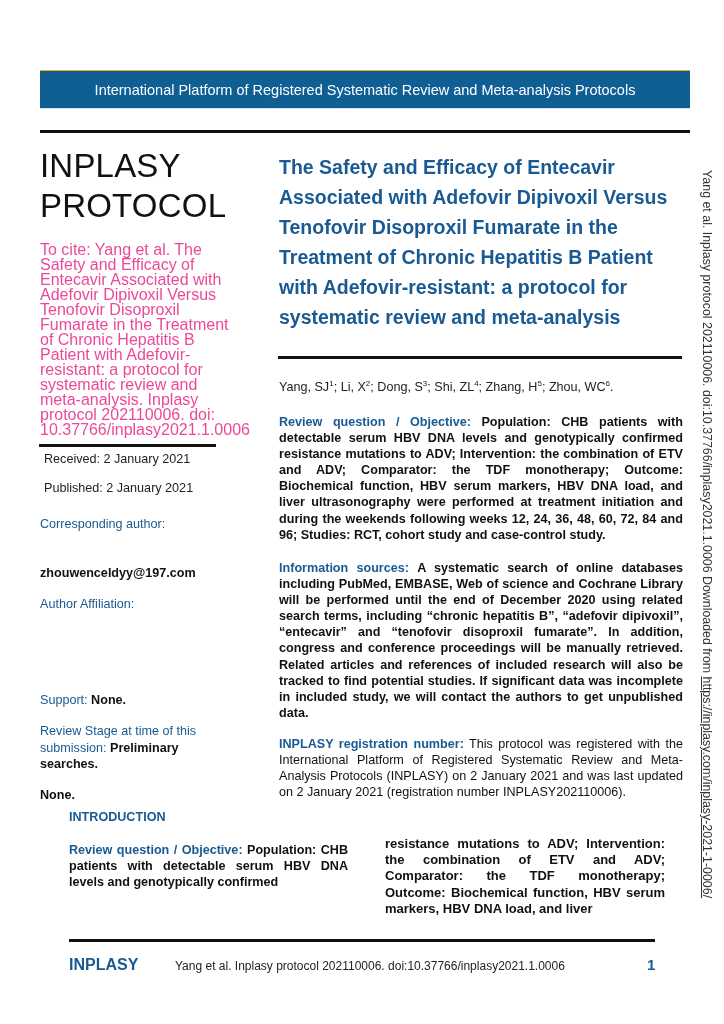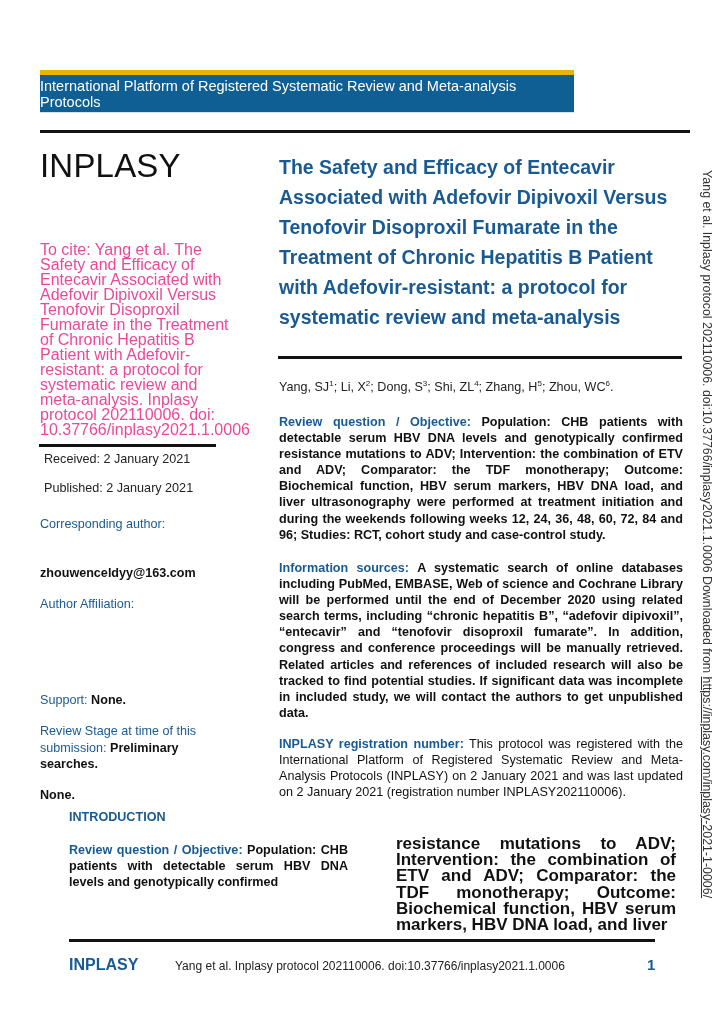--- a/index.html
+++ b/index.html
@@ -1,73 +1,74 @@
 <!DOCTYPE html>
 <html><head>
 <meta charset="utf-8">
 <style>
   html, body { margin: 0; padding: 0; background: #ffffff; }
   body { width: 724px; height: 1024px; position: relative; overflow: hidden;
          font-family: "Liberation Sans", sans-serif; color: #111; }
   .abs { position: absolute; }
-  .banner { left: 40px; top: 70px; width: 534px; height: 37px; background: #0f5f95;
+  .banner { left: 40px; top: 70px; width: 650px; height: 37px; background: #0f5f95;
             color: #ffffff; font-size: 14.5px; display: flex; align-items: center;
-            justify-content: center; border-top: 5px solid #eab308; border-bottom: 1px solid #d8e3ee; }
+            justify-content: center; border-top: 1px solid #eab308; border-bottom: 1px solid #d8e3ee; }
   .rule { background: #111; height: 3px; }
   .blue { color: #1a5a92; }
   .brand { left: 40px; top: 146px; font-size: 33px; line-height: 40px; color: #111; letter-spacing: 0.2px; }
   .cite { left: 40px; top: 242px; width: 190px; font-size: 16px; line-height: 15px; color: #ec4899; }
   .dates { left: 44px; font-size: 12.6px; color: #222; }
   .leftsec { left: 40px; width: 200px; font-size: 12.6px; line-height: 16.5px; }
   .leftsec .lbl { font-weight: normal; color: #1a5a92; }
   .leftsec .val { font-weight: bold; color: #111; }
   .title { left: 279px; top: 152px; width: 410px; font-size: 19.5px; line-height: 30px;
            font-weight: bold; color: #1a5a92; }
   .authors { left: 279px; top: 379px; font-size: 12.6px; color: #222; }
   .body { left: 279px; width: 404px; font-size: 12.6px; line-height: 16.1px; text-align: justify; }
   .body .lbl { color: #1a5a92; font-weight: bold; }
   .body .b { font-weight: bold; }
   .intro-h { left: 69px; top: 810px; font-size: 12.6px; font-weight: bold; color: #1a5a92; }
   .col1 { left: 69px; top: 842px; width: 279px; font-size: 12.6px; line-height: 16.2px;
           text-align: justify; font-weight: bold; }
-  .col2 { left: 396px; top: 836px; width: 280px; font-size: 17px; line-height: 16.2px;
+  .col2 { left: 385px; top: 836px; width: 280px; font-size: 13px; line-height: 16.2px;
           text-align: justify; font-weight: bold; }
   .footer-brand { left: 69px; top: 956px; font-size: 16px; font-weight: bold; color: #1a5a92; }
   .footer-cite { left: 175px; top: 959px; font-size: 12px; color: #222; }
   .footer-page { left: 647px; top: 956px; font-size: 15px; font-weight: bold; color: #1a5a92; }
   .vertical { left: 698px; top: 170px; width: 735px; height: 16px; transform-origin: 0 0;
               transform: translate(16px, 0) rotate(90deg); font-size: 12.4px; color: #333;
               white-space: nowrap; }
   .vertical .link { text-decoration: underline; }
 </style>
 </head>
 <body>
 
 <div class="abs banner">
   <span>International Platform of Registered Systematic Review and Meta-analysis Protocols</span>
 </div>
 <div class="abs rule" style="left:40px;top:130px;width:650px;"></div>
 
 <div class="abs brand">
   <div>INPLASY</div>
+  <div>PROTOCOL</div>
 </div>
 
 <div class="abs cite">To cite: Yang et al. The Safety and Efficacy of Entecavir Associated with Adefovir Dipivoxil Versus Tenofovir Disoproxil Fumarate in the Treatment of Chronic Hepatitis B Patient with Adefovir-resistant: a protocol for systematic review and meta-analysis. Inplasy protocol 202110006. doi: 10.37766/inplasy2021.1.0006</div>
 
 <div class="abs rule" style="left:39px;top:444px;width:177px;"></div>
 
 <div class="abs dates" style="top:452px;">Received: 2 January 2021</div>
 <div class="abs dates" style="top:481px;">Published: 2 January 2021</div>
 
 <div class="abs leftsec" style="top:516px;">
   <div class="lbl">Corresponding author:</div>
 </div>
 
 <div class="abs leftsec" style="top:565px;">
-  <span class="val">zhouwenceldyy@163.com</span>
+  <span class="val">zhouwenceldyy@197.com</span>
 </div>
 
 <div class="abs leftsec" style="top:596px;width:195px;">
   <div class="lbl">Author Affiliation:</div>
 </div>
 
 <div class="abs leftsec" style="top:692px;">
   <span class="lbl">Support:</span>
   <span class="val">None.</span>
 </div>

